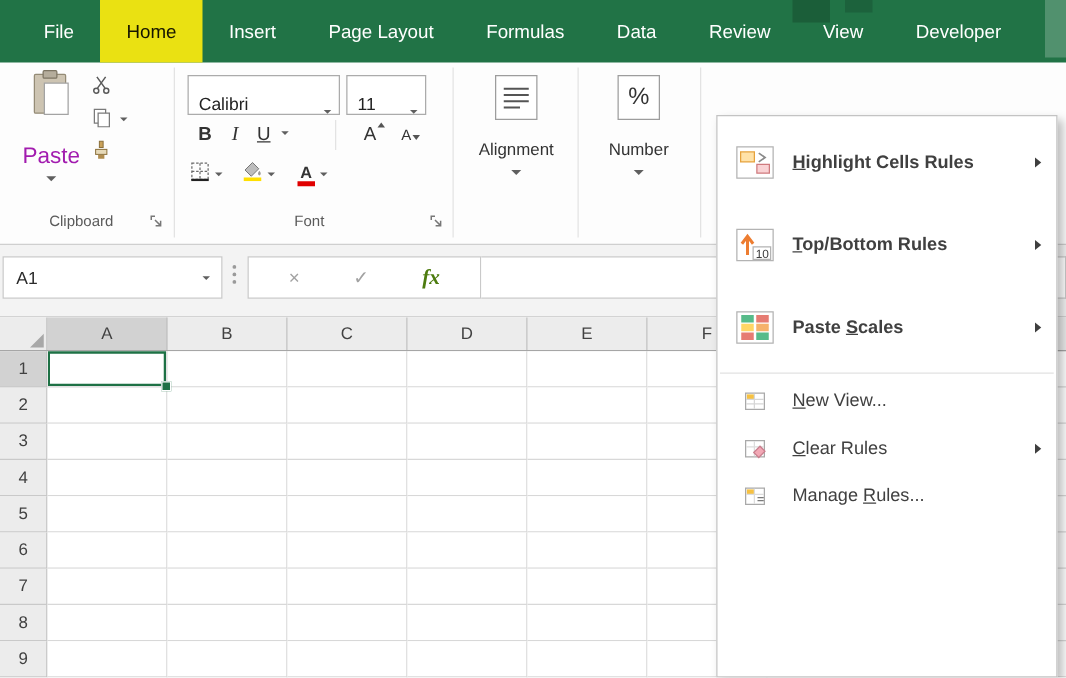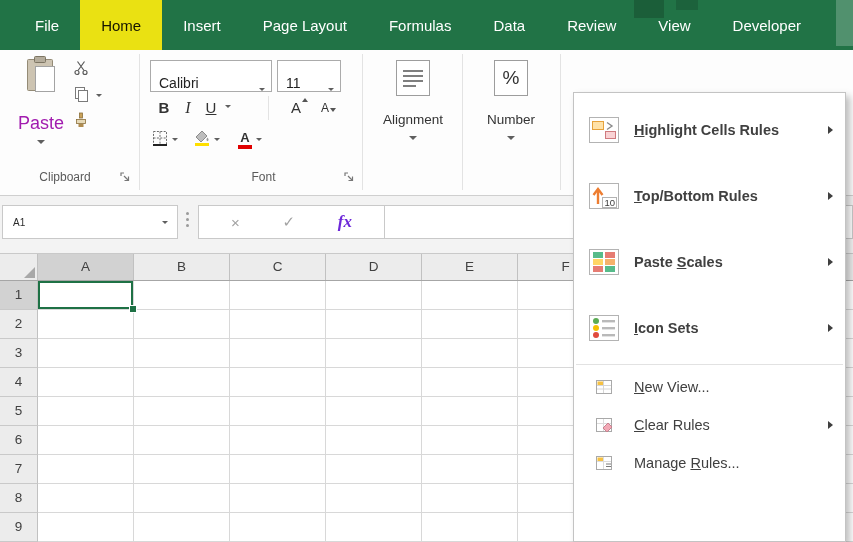--- a/index.html
+++ b/index.html
@@ -29,21 +29,21 @@
   .paste { position:absolute; left:16px; top:6px; width:50px; height:92px; display:flex; flex-direction:column; align-items:center; cursor:pointer; }
   .paste .lbl { margin-top:17px; font-size:18px; color:#a21caf; }
   .paste .tri-down { margin-top:6px; }
   .sbtn { position:absolute; width:22px; height:20px; display:flex; align-items:center; justify-content:center; cursor:pointer; }
   .cut-btn { left:70px; top:10px; }
   .copy-btn { left:70px; top:36px; }
   .copy-chev { position:absolute; left:96px; top:44px; }
   .painter-btn { left:70px; top:62px; }
   .group-label { position:absolute; font-size:12px; color:#5a5a5a; text-align:center; }
   .clip-label { left:0; top:120px; width:122px;padding-left:8px; }
-  .font-label { left:166px; top:120px; width:195px; }
+  .font-label { left:150px; top:120px; width:195px; }
   .launcher { position:absolute; width:14px; height:14px; display:flex; align-items:center; justify-content:center; cursor:pointer; }
   .clip-launch { left:118px; top:120px; }
   .font-launch { left:342px; top:120px; }
 
   .combo { position:absolute; height:32px; background:#fff; border:1px solid #ababab; display:flex; align-items:flex-end; font-size:14px; color:#222; padding-left:8px; cursor:pointer; }
   .combo .tri-down { position:absolute; right:6px; }
   .font-name { left:150px; top:10px; width:122px; }
   .font-size { left:277px; top:10px; width:64px; }
 
   .fbtn { position:absolute; top:44px; height:27px; display:flex; align-items:center; justify-content:center; font-size:15px; color:#333; cursor:pointer; }
@@ -71,27 +71,27 @@
   .cg-label { margin-top:16px; font-size:13.5px; color:#333; }
   .collapsed-group .tri-down { margin-top:9px; }
   .pct { font-size:19px; color:#333; }
 
   .cf-btn { position:absolute; left:571px; top:6px; width:277px; height:35px; background:#c2b20b; border:3px solid #e60000; display:flex; align-items:center; padding:0 9px; gap:8px; cursor:pointer; z-index:6; }
   .cf-btn .lbl { font-size:15px; color:#1f1f1f; white-space:nowrap; }
   .cf-btn .tri-down { margin-left:auto; }
 
   
   .formula-area { position:absolute; left:0; top:196px; width:853px; height:58px; background:#f3f3f3; border-bottom:1px solid #c9c9c9; }
-  .name-box { position:absolute; left:2px; top:9px; width:176px; height:34px; background:#fff; border:1px solid #c9c9c9; display:flex; align-items:center; padding-left:10px; font-size:10px; color:#2b2b2b; cursor:text; }
+  .name-box { position:absolute; left:2px; top:9px; width:176px; height:34px; background:#fff; border:1px solid #c9c9c9; display:flex; align-items:center; padding-left:10px; font-size:14px; color:#2b2b2b; cursor:text; }
   .name-box .tri-down { position:absolute; right:9px; }
   .dots { position:absolute; left:186px; top:16px; display:flex; flex-direction:column; gap:3px; }
   .dots i { width:3px; height:3px; background:#9a9a9a; border-radius:50%; }
   .fx-box { position:absolute; left:198px; top:9px; width:187px; height:34px; background:#fff; border:1px solid #c9c9c9; display:flex; align-items:center; justify-content:space-between; padding:0 32px; }
   .btn-cancel,.btn-enter { color:#a2a2a2; font-size:15px; cursor:pointer; }
-  .btn-fx { font-family:"Liberation Serif",serif; font-style:italic; font-weight:bold; font-size:17px; color:#6d28d9; cursor:pointer; }
+  .btn-fx { font-family:"Liberation Serif",serif; font-style:italic; font-weight:bold; font-size:17px; color:#4d7c0f; cursor:pointer; }
   .formula-input { position:absolute; left:385px; top:9px; width:468px; height:34px; background:#fff; border:1px solid #c9c9c9; border-left:none; cursor:text; }
 
   
   .sheet { position:absolute; left:0; top:254px; width:853px; height:288px; background:#fff; }
   .col-headers { display:flex; height:27px; background:#ececec; border-bottom:1px solid #a6a6a6; }
   .corner { width:38px; border-right:1px solid #c1c1c1; position:relative; cursor:pointer; }
   .corner::after { content:""; position:absolute; right:2px; bottom:2px; border-style:solid; border-width:0 0 11px 11px; border-color:transparent transparent #a8a8a8 transparent; }
   .col-head { width:96px; border-right:1px solid #c1c1c1; font-size:13.5px; color:#414141; text-align:center; line-height:26px; cursor:pointer; }
   .col-head.sel { background:#d2d2d2; }
   .head-filler { flex:1; }
@@ -420,35 +420,20 @@
             <rect x="18" y="7" width="10" height="6" fill="#e67c73"></rect>
           <rect x="6" y="14" width="10" height="6" fill="#ffd666"></rect>
             <rect x="18" y="14" width="10" height="6" fill="#f6b26b"></rect>
           <rect x="6" y="21" width="10" height="6" fill="#e67c73"></rect>
             <rect x="18" y="21" width="10" height="6" fill="#57bb8a"></rect>
         </svg>
       </span>
       <span class="mi-label"><span>Paste </span><span class="accel">S</span><span>cales</span></span>
       <span class="mi-arrow tri-right"></span>
     </div>
-    <div class="menu-item large">
-      <span class="mi-icon">
-        <svg width="34" height="34" viewBox="0 0 34 34">
-          <rect x="2.5" y="4.5" width="29" height="25" fill="#fff" stroke="#b3b3b3"></rect>
-          <circle cx="9" cy="10" r="3" fill="#5aab53"></circle>
-            <rect x="15" y="9" width="13" height="2.4" fill="#b9b9b9"></rect>
-          <circle cx="9" cy="17" r="3" fill="#f3c000"></circle>
-            <rect x="15" y="16" width="13" height="2.4" fill="#b9b9b9"></rect>
-          <circle cx="9" cy="24" r="3" fill="#e04b3e"></circle>
-            <rect x="15" y="23" width="13" height="2.4" fill="#b9b9b9"></rect>
-        </svg>
-      </span>
-      <span class="mi-label"><span></span><span class="accel">I</span><span>con Sets</span></span>
-      <span class="mi-arrow tri-right"></span>
-    </div>
     <div class="menu-sep"></div>
     <div class="menu-item small">
       <span class="mi-icon">
         <svg width="20" height="20" viewBox="0 0 20 20">
           <rect x="2.5" y="3.5" width="15" height="13" fill="#fff" stroke="#a9a9a9"></rect>
           <rect x="3.5" y="4.5" width="6" height="4" fill="#f6c142"></rect>
           <path d="M3 8.5 H17 M3 12 H17 M9.5 4 V16" stroke="#d6d6d6" stroke-width="1" fill="none"></path>
         </svg>
       </span>
       <span class="mi-label"><span></span><span class="accel">N</span><span>ew View...</span></span>

